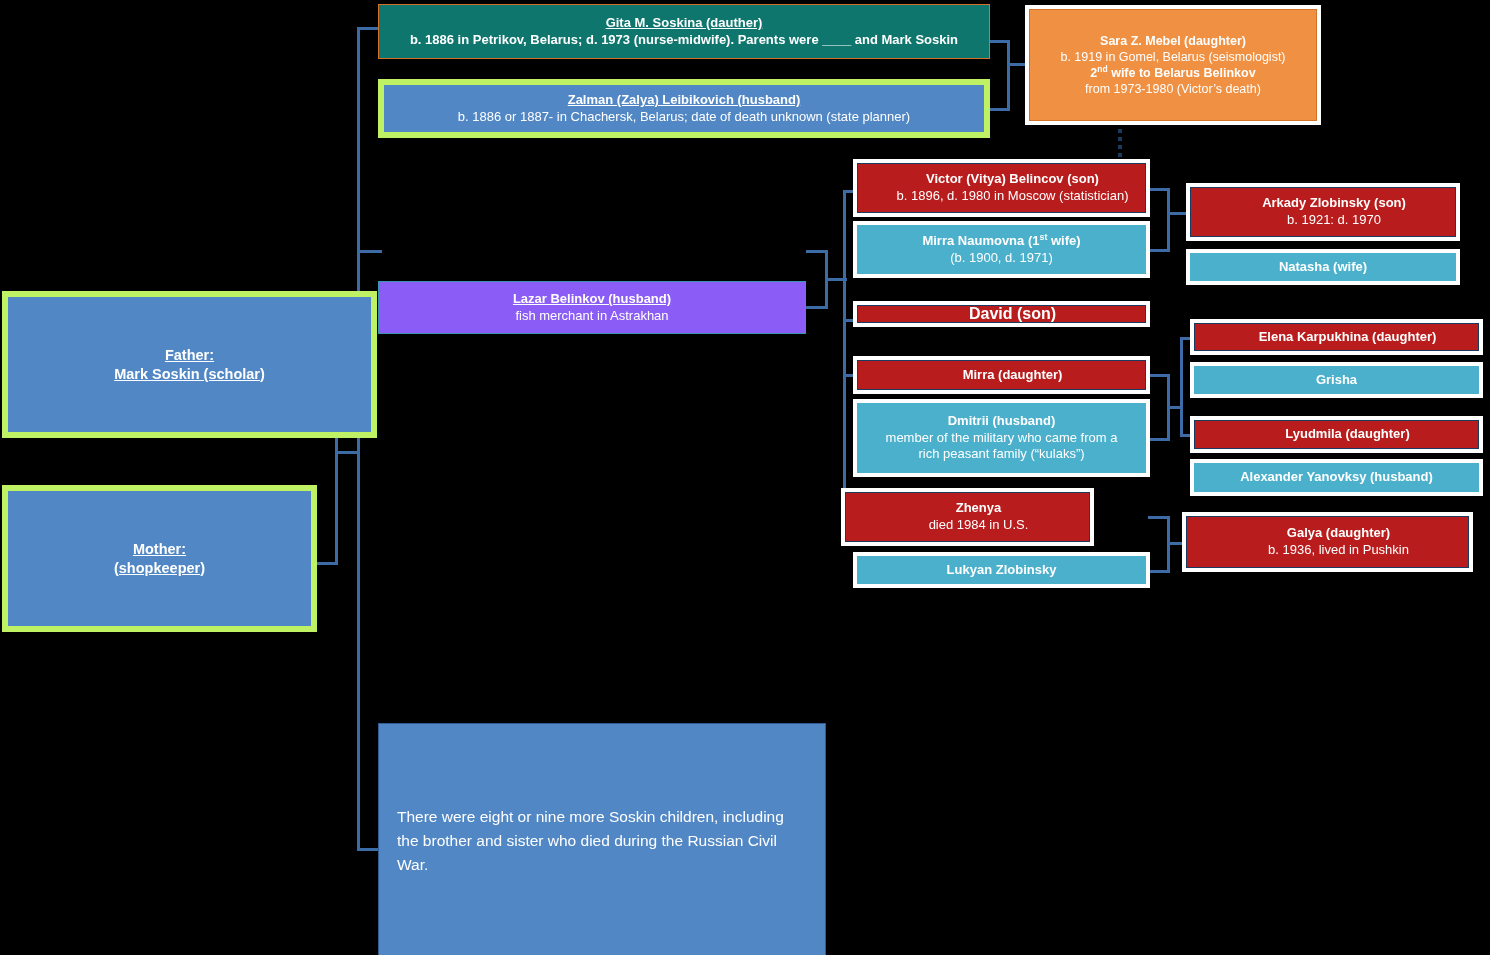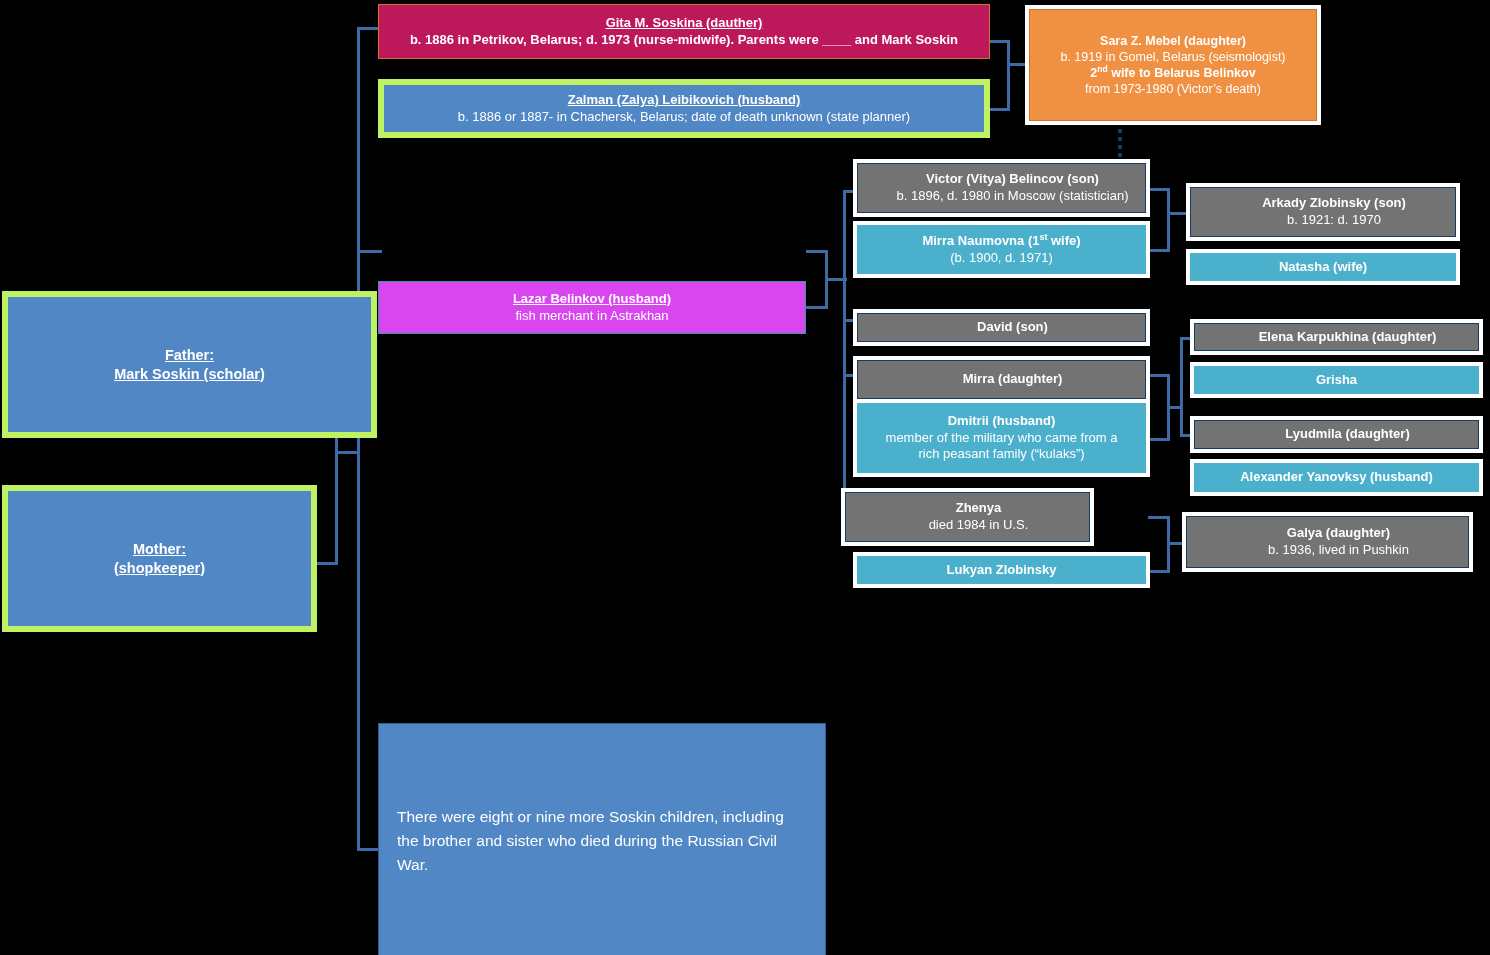--- a/index.html
+++ b/index.html
@@ -30,40 +30,40 @@
   .b-title{font-weight:bold;}
   .u{text-decoration:underline;}
 
   
   .v-orange{
     background:#F09042;
     border:1px solid #D2722A;
     box-shadow:0 0 0 4px #ffffff;
   }
   .v-orange-plain{
-    background:#be185d;
+    background:#0f766e;
     border:1px solid #D2722A;
   }
   .v-midblue{
     background:#5187C4;
     border:6px solid #bef264;
   }
   .v-navy{
-    background:#737373;
+    background:#b91c1c;
     border:1px solid #1B3A60;
     box-shadow:0 0 0 4px #ffffff;
     padding-left:22px;
   }
   .v-teal{
     background:#4BB0CC;
     border:1px solid #4BB0CC;
     box-shadow:0 0 0 4px #ffffff;
   }
   .v-teal-plain{
-    background:#d946ef;
+    background:#8b5cf6;
     border:1px solid #3A95AE;
   }
   .v-note{
     background:#5187C4;
     border:1px solid #2F5C92;
     align-items:flex-start;
     justify-content:center;
     text-align:left;
   }
 
@@ -173,25 +173,25 @@
   <div class="box v-navy" style="left:857px;top:163px;width:289px;height:50px;font-size:13px;">
     <span class="ln b-title">Victor (Vitya) Belincov (son)</span>
     <span class="ln">b. 1896, d. 1980 in Moscow (statistician)</span>
   </div>
 
   <div class="box v-teal" style="left:857px;top:225px;width:289px;height:49px;font-size:13px;">
     <span class="ln b-title"><span>Mirra Naumovna (1</span><sup>st</sup><span> wife)</span></span>
     <span class="ln">(b. 1900, d. 1971)</span>
   </div>
 
-  <div class="box v-navy" style="left:857px;top:313px;width:289px;height:29px;font-size:13px;">
+  <div class="box v-navy" style="left:857px;top:305px;width:289px;height:18px;font-size:16px;">
     <span class="ln b-title">David (son)</span>
   </div>
 
-  <div class="box v-navy" style="left:857px;top:360px;width:289px;height:39px;font-size:13px;justify-content:center;">
+  <div class="box v-navy" style="left:857px;top:360px;width:289px;height:30px;font-size:13px;justify-content:center;">
     <span class="ln b-title">Mirra (daughter)</span>
   </div>
 
   <div class="box v-teal" style="left:857px;top:403px;width:289px;height:70px;font-size:13px;">
     <span class="ln b-title">Dmitrii (husband)</span>
     <span class="ln">member of the military who came from a</span>
     <span class="ln">rich peasant family (“kulaks”)</span>
   </div>
 
   <div class="box v-navy" style="left:845px;top:492px;width:245px;height:50px;font-size:13px;">

